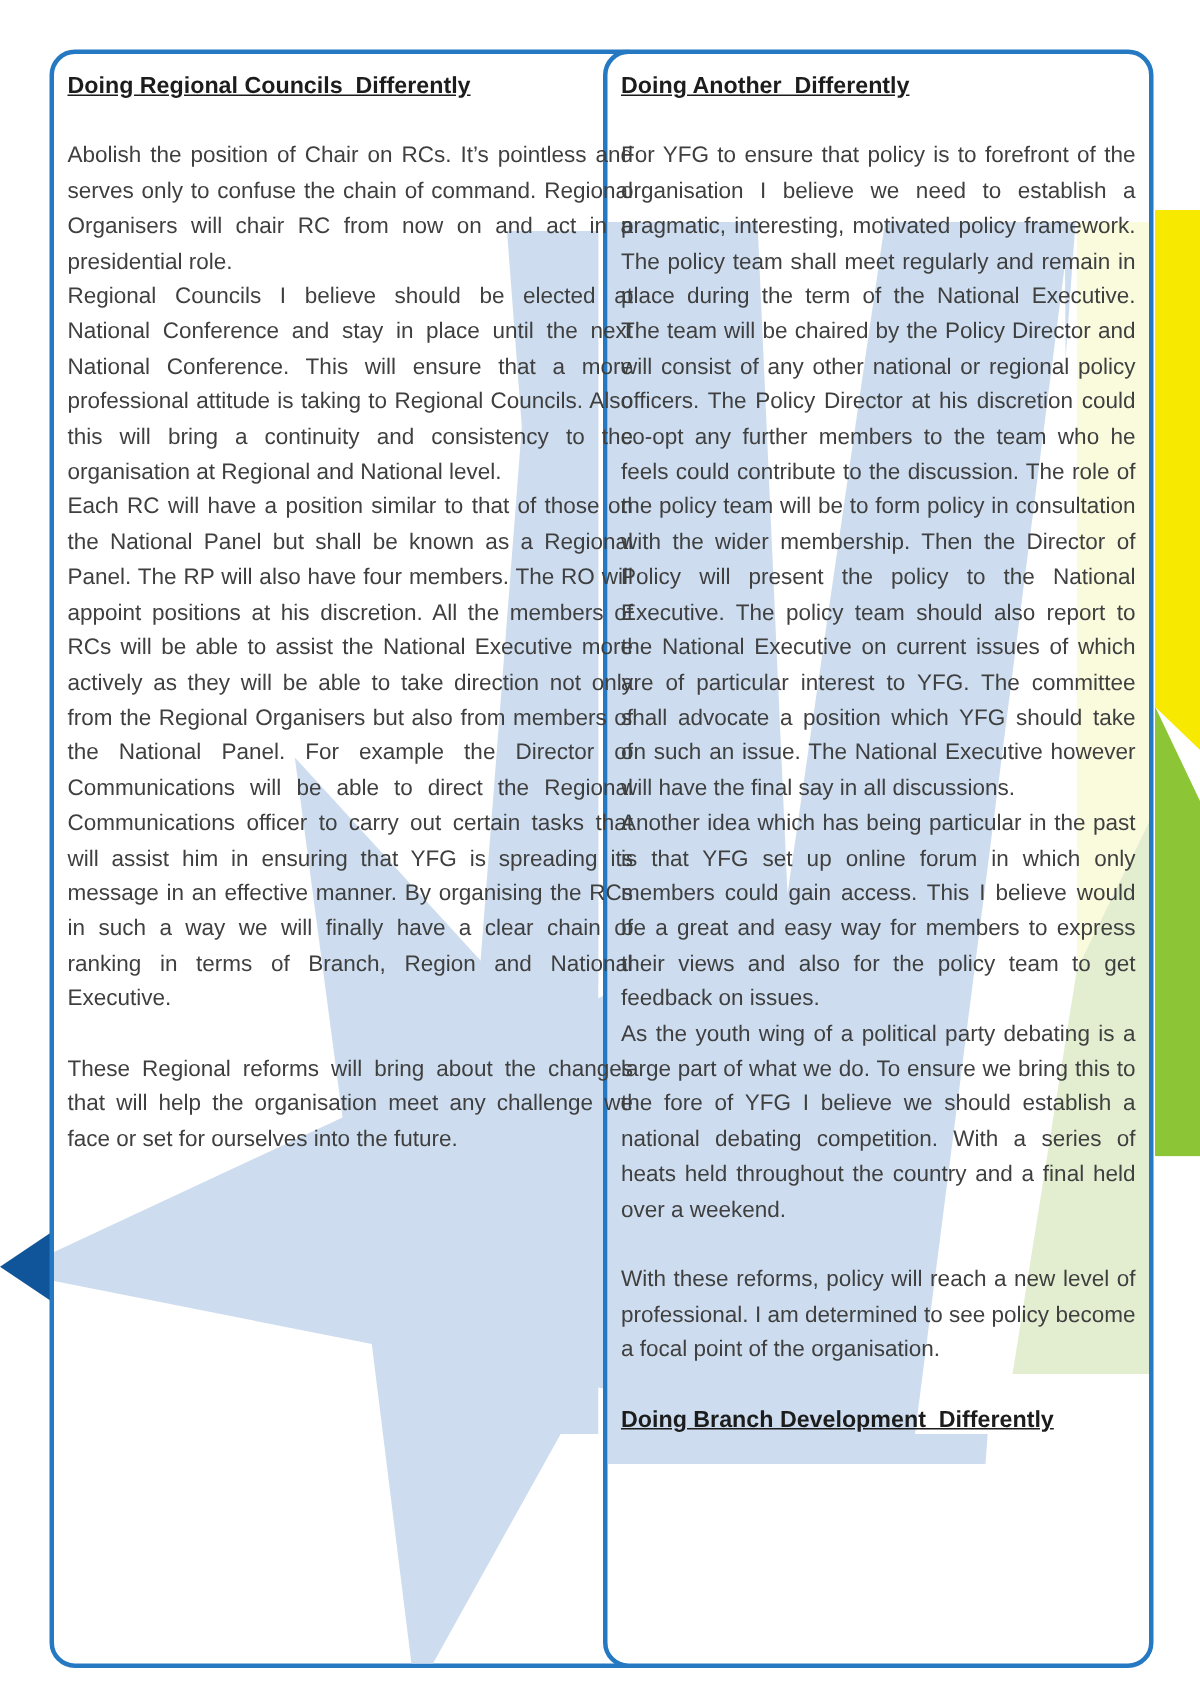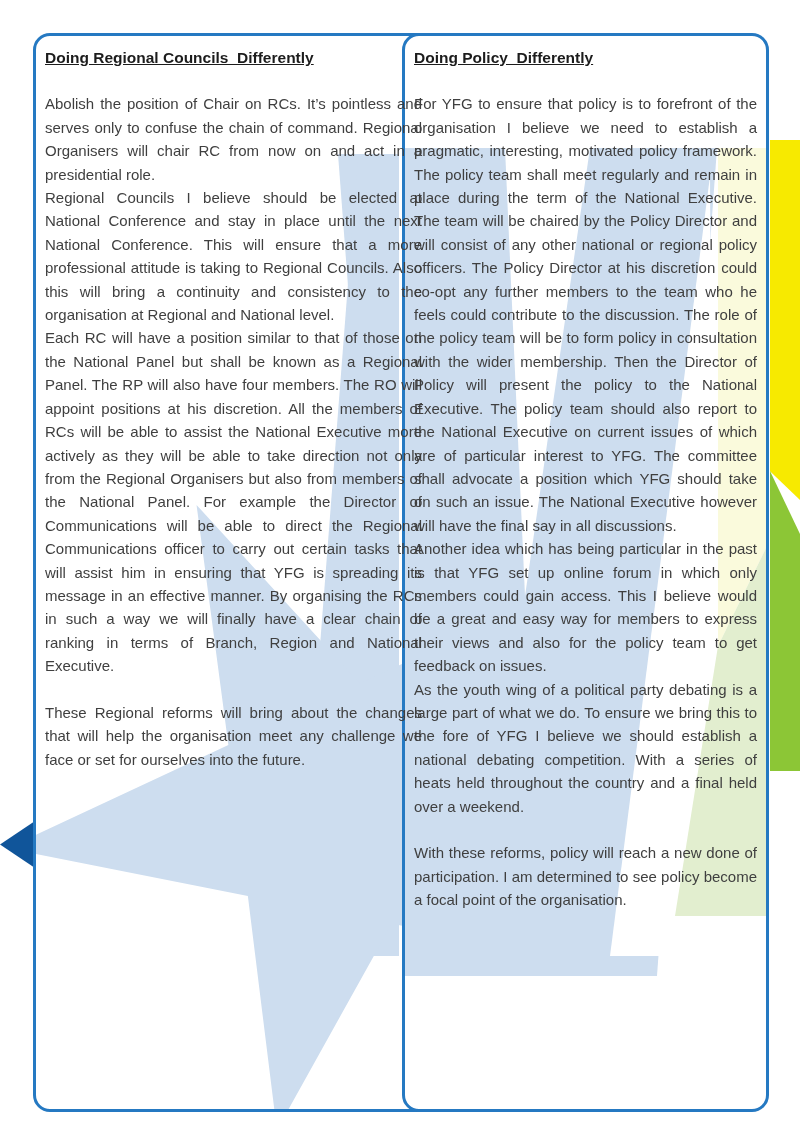--- a/index.html
+++ b/index.html
@@ -60,23 +60,24 @@
     <div class="wm">
       <svg width="367" height="1079" viewBox="0 0 367 1079">
         <polygon points="0,112 312,112 252,940 0,940" fill="var(--pale-blue)"></polygon>
         <polygon points="100,112 185,112 120,560" fill="#ffffff"></polygon>
         <polygon points="305,140 310,920 205,920" fill="#ffffff"></polygon>
         <polygon points="313,112 367,112 367,500 313,610" fill="var(--pale-yellow)"></polygon>
         <polygon points="313,610 367,500 367,880 270,880" fill="var(--pale-green)"></polygon>
       </svg>
     </div>
     <div class="content">
-        <h2>Doing Policy  Differently</h2>
+        <h2>Doing Another  Differently</h2>
         <p>For YFG to ensure that policy is to forefront of the organisation I believe we need to establish a pragmatic, interesting, motivated policy framework. The policy team shall meet regularly and remain in place during the term of the National Executive.  The team will be chaired by the Policy Director and will consist of any other national or regional policy officers.  The Policy Director at his discretion could co-opt any further members to the team who he feels could contribute to the discussion. The role of the policy team will be to form policy in consultation with the wider membership. Then the Director of Policy will present the policy to the National Executive. The policy team should also report to the National Executive on current issues of which are of particular interest to YFG. The committee shall advocate a position which YFG should take on such an issue. The National Executive however will have the final say in all discussions.</p>
         <p>Another idea which has being particular in the past is that YFG set up online forum in which only members could gain access. This I believe would be a great and easy way for members to express their views and also for the policy team to get feedback on issues.</p>
         <p>As the youth wing of a political party debating is a large part of what we do. To ensure we bring this to the fore of YFG I believe we should establish a national debating competition. With a series of heats held throughout the country and a final held over a weekend.</p>
         <div class="blank"></div>
-        <p>With these reforms, policy will reach a new done of participation. I am determined to see policy become a focal point of the organisation.</p>
+        <p>With these reforms, policy will reach a new level of professional. I am determined to see policy become a focal point of the organisation.</p>
         <div class="blank"></div>
+        <h2>Doing Branch Development  Differently</h2>
       </div>
   </section>
 
 </div>
 
 </body></html>

